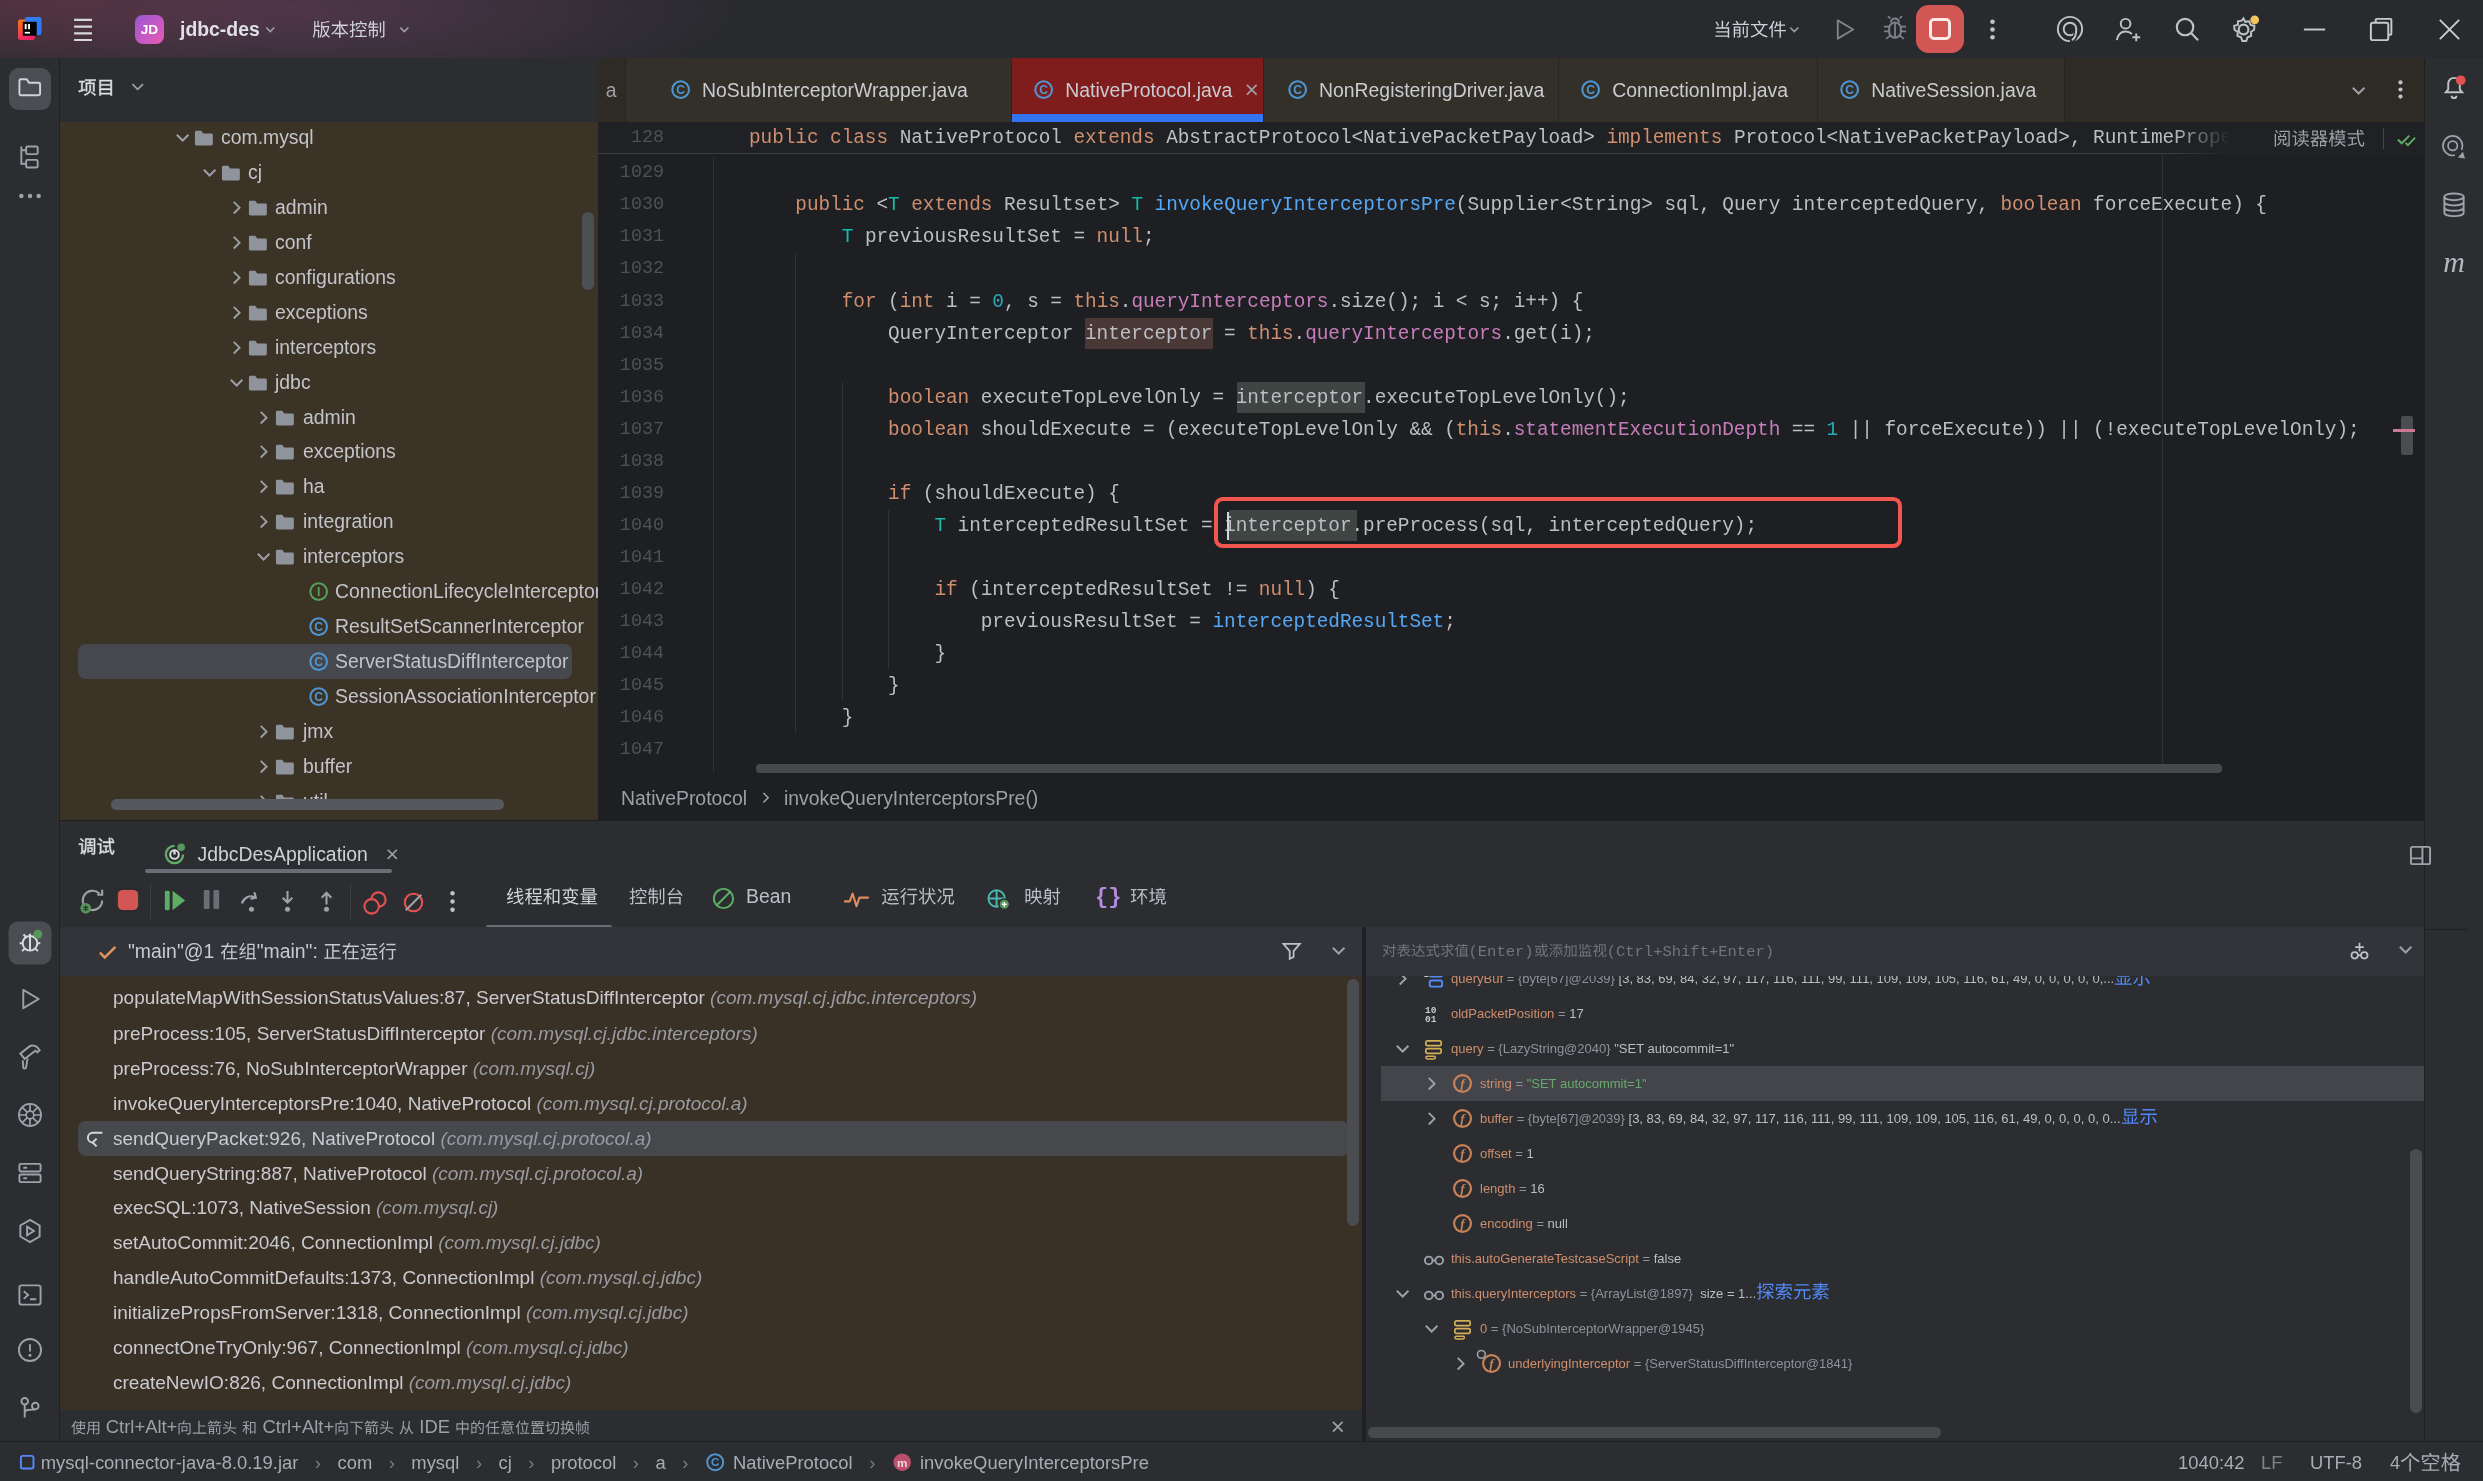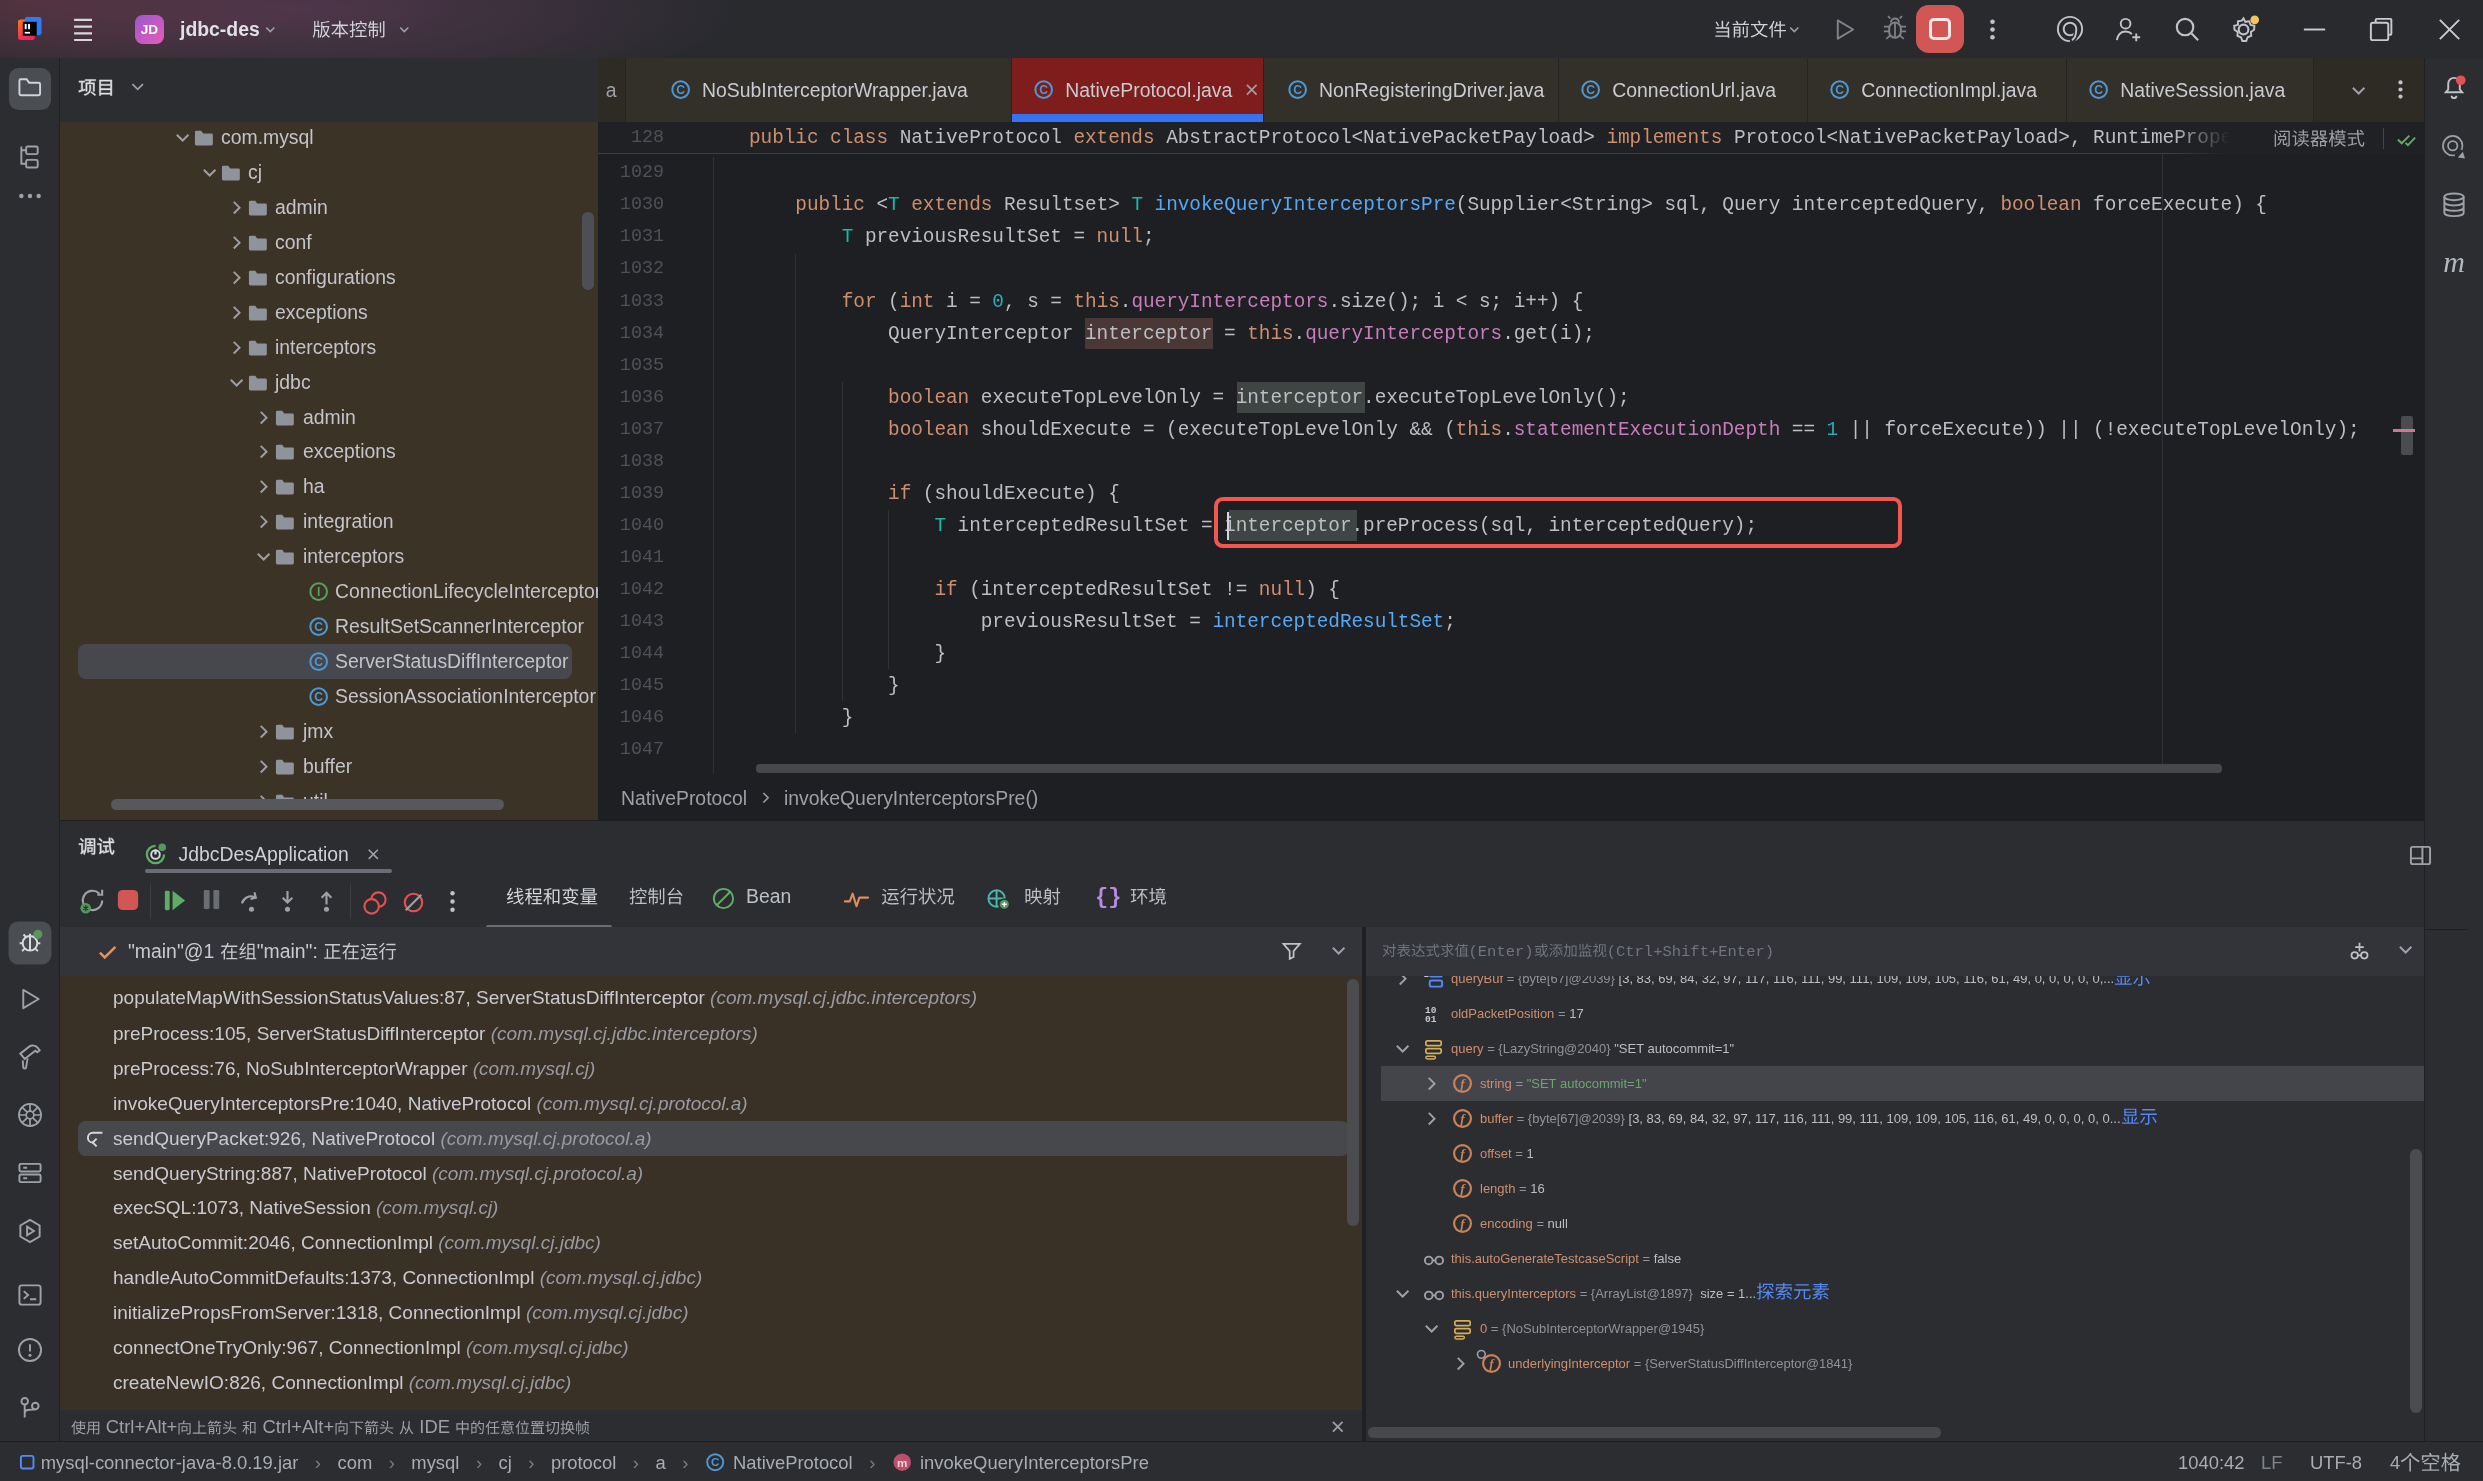--- a/index.html
+++ b/index.html
@@ -538,26 +538,20 @@
         <path d="M3 3l10 10M13 3L3 13"></path>
       </svg>
   <div style="position:absolute;left:0;bottom:0;width:100%;height:7.8px;background:#3574f0"></div>
     </div>
  <div class="tab" style="width:295px;background:#33302a">
       <svg style="margin-left:23px" width="21.3" height="21.3" viewBox="0 0 22 22">
         <use href="#icls"></use>
       </svg>
       <span style="margin-left:10.7px">NonRegisteringDriver.java</span>
     </div>
- <div class="tab" style="width:249px;background:#33302a">
-      <svg style="margin-left:21.3px" width="21.3" height="21.3" viewBox="0 0 22 22">
-        <use href="#icls"></use>
-      </svg>
-      <span style="margin-left:10.7px">ConnectionUrl.java</span>
-    </div>
  <div class="tab" style="width:259px;background:#33302a">
       <svg style="margin-left:21.3px" width="21.3" height="21.3" viewBox="0 0 22 22">
         <use href="#icls"></use>
       </svg>
       <span style="margin-left:10.7px">ConnectionImpl.java</span>
     </div>
  <div class="tab" style="width:247px;background:#33302a">
       <svg style="margin-left:21.3px" width="21.3" height="21.3" viewBox="0 0 22 22">
         <use href="#icls"></use>
       </svg>
@@ -695,21 +689,21 @@
 </defs>
   </svg>
 <div id="debug" class="abs">
 
  <div class="drow" style="left:17.5px;top:0;height:51px">
       <svg class="ck" style="width:37px;height:18.4px;vertical-align:-2.7px" viewBox="0 0 2000 1000" fill="#dfe1e5" stroke="#dfe1e5" stroke-width="26">
         <use href="#k8c03" x="0"></use>
         <use href="#k8bd5" x="1000"></use>
       </svg>
     </div>
- <div class="drow" style="left:84px;top:0;height:66px">
+ <div class="drow" style="left:103px;top:0;height:66px">
    <svg width="23" height="23" viewBox="0 0 24 24" fill="none">
         <path d="M12 3a9 9 0 1 0 9 9" stroke="#5fad65" stroke-width="2.4"></path>
         <path d="M12 7v5" stroke="#d8dade" stroke-width="2.4"></path>
         <circle cx="12" cy="12" r="4.5" stroke="#d8dade" stroke-width="2"></circle>
         <circle cx="19" cy="4.5" r="4" fill="#57965c"></circle>
       </svg>
    <span style="margin-left:11.6px;font-size:19.4px;color:#ced0d6">JdbcDesApplication</span>
    <svg style="margin-left:17.5px" width="14.6" height="14.6" viewBox="0 0 16 16" stroke="#9da0a6" stroke-width="1.8">
         <path d="M3 3l10 10M13 3L3 13"></path>
       </svg>

